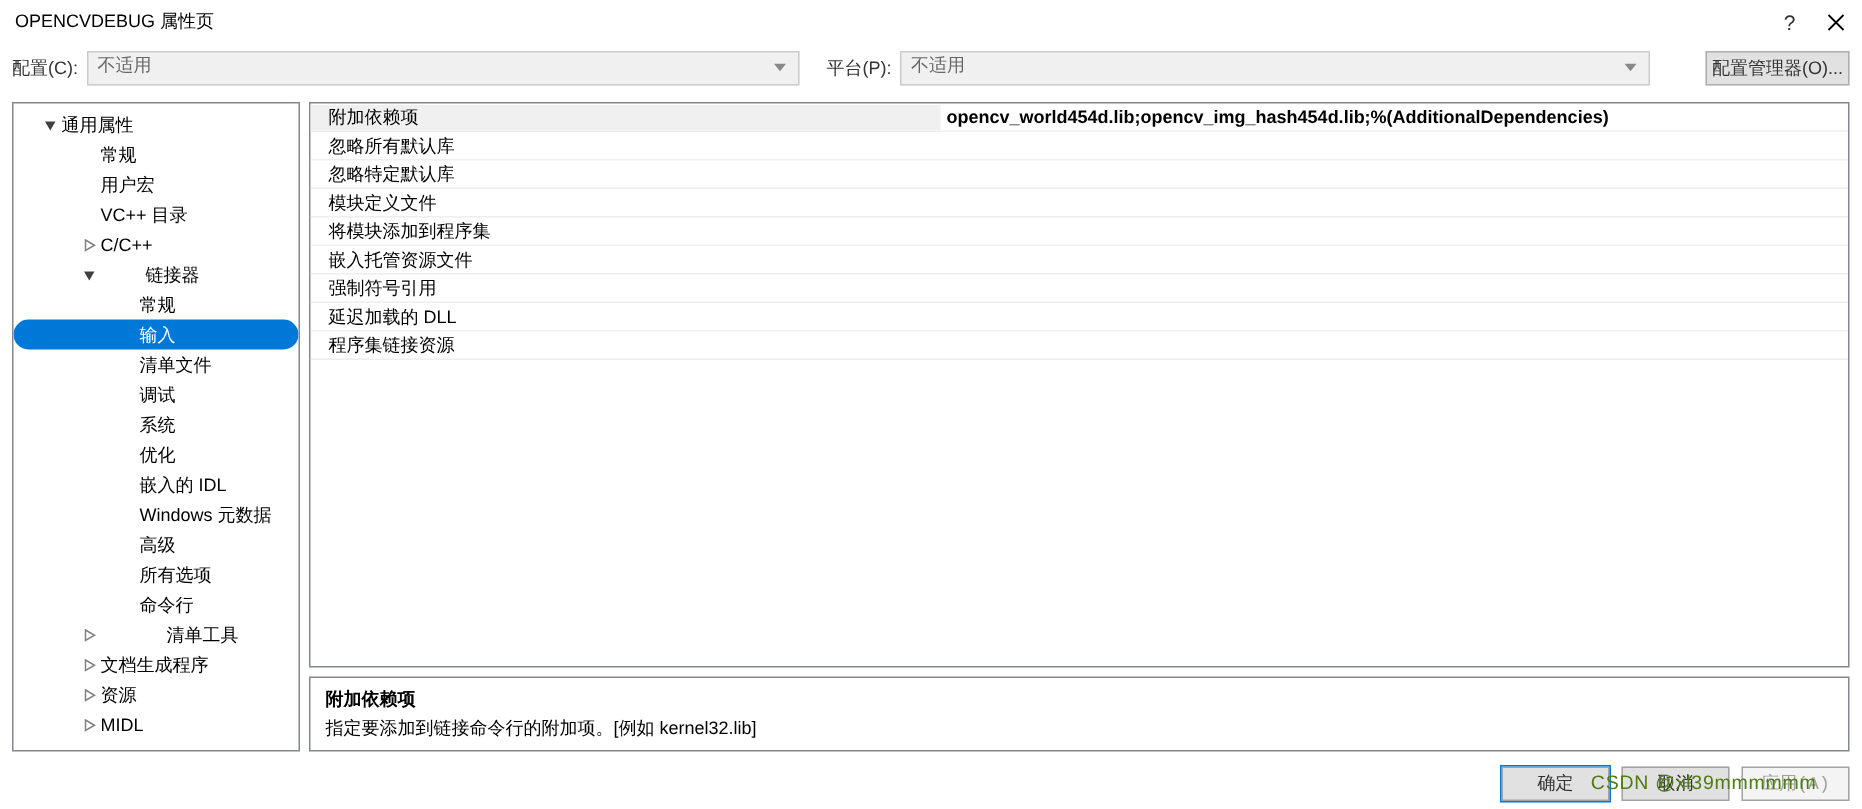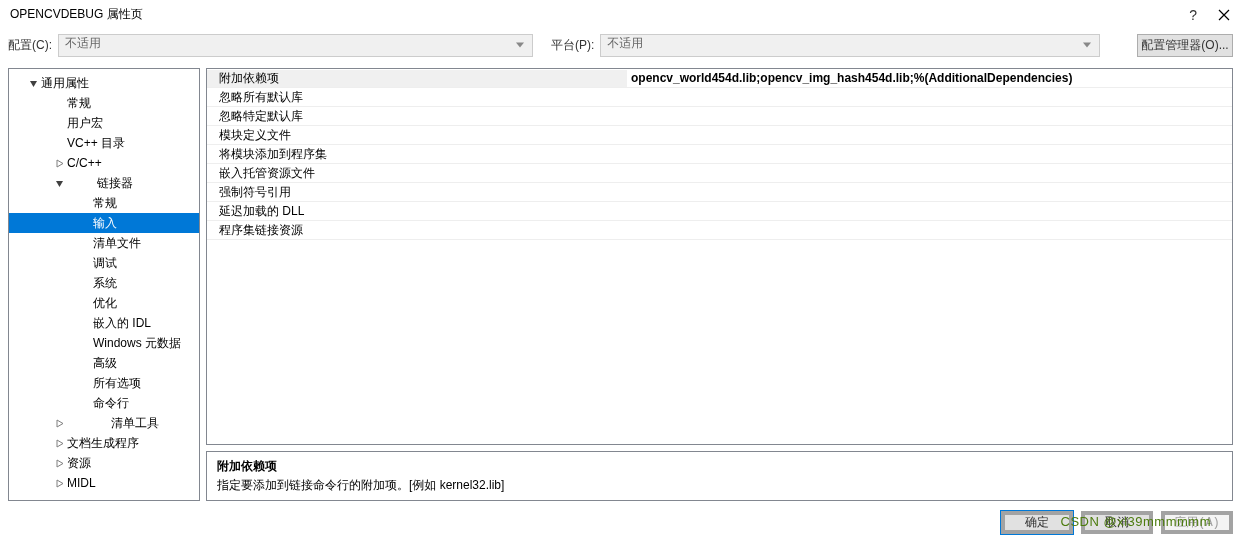--- a/index.html
+++ b/index.html
@@ -35,21 +35,21 @@
     .prop-row { display: flex; height: 19px; align-items: center; border-bottom: 1px solid #eeeeee; }
     .prop-row.selected .prop-label { background:#f0f0f0; }
     .prop-label { width: 420px; padding-left: 12px; color: #000; }
     .prop-value { flex: 1; color: #000; padding-left: 4px; font-weight: bold; white-space: nowrap; overflow: hidden; }
     
     .desc-panel { height: 50px; border: 1px solid #828790; background: #fff; padding: 6px 10px; }
     .desc-title { font-weight: bold; color: #000; margin-bottom: 2px; }
     .desc-text { color: #000; }
     
     .footer { height: 30px; display: flex; align-items: center; justify-content: flex-end; padding: 0 8px 4px; gap: 8px; }
-    .footer-btn { width: 72px; height: 23px; background: #e1e1e1; border: 4px solid #a3a3a3; display:flex; align-items:center; justify-content:center; cursor:pointer; color:#333; }
+    .footer-btn { width: 72px; height: 23px; background: #e1e1e1; border: 1px solid #a3a3a3; display:flex; align-items:center; justify-content:center; cursor:pointer; color:#333; }
     .footer-btn.default { outline: 1px solid #0078d7; }
     .footer-btn.disabled { color: #a0a0a0; background:#f4f4f4;font-family:Liberation Mono, monospace; }
     
     .watermark { position: absolute; right: 30px; bottom: 10px; color: #4d7c0f; font-size: 13px; pointer-events: none; z-index: 100; letter-spacing: .5px; }
   </style>
 </head>
 <body>
 
 <div class="titlebar">
   <div class="titlebar-title">OPENCVDEBUG 属性页</div>
@@ -112,21 +112,21 @@
             <svg viewBox="0 0 9 9">
               <path d="M1 2 L8 2 L4.5 8 Z" fill="#404040"></path>
             </svg>
           </span>
           <span>链接器</span>
         </div>
         <div class="tree-item" style="padding-left: 70px;">
           <span class="tree-expander empty"></span>
           <span>常规</span>
         </div>
-        <div class="tree-item selected" style="padding-left: 70px;">
+        <div class="tree-item selected" style="padding-left: 70px; border-radius: 10px;">
           <span class="tree-expander empty"></span>
           <span>输入</span>
         </div>
         <div class="tree-item" style="padding-left: 70px;">
           <span class="tree-expander empty"></span>
           <span>清单文件</span>
         </div>
         <div class="tree-item" style="padding-left: 70px;">
           <span class="tree-expander empty"></span>
           <span>调试</span>

